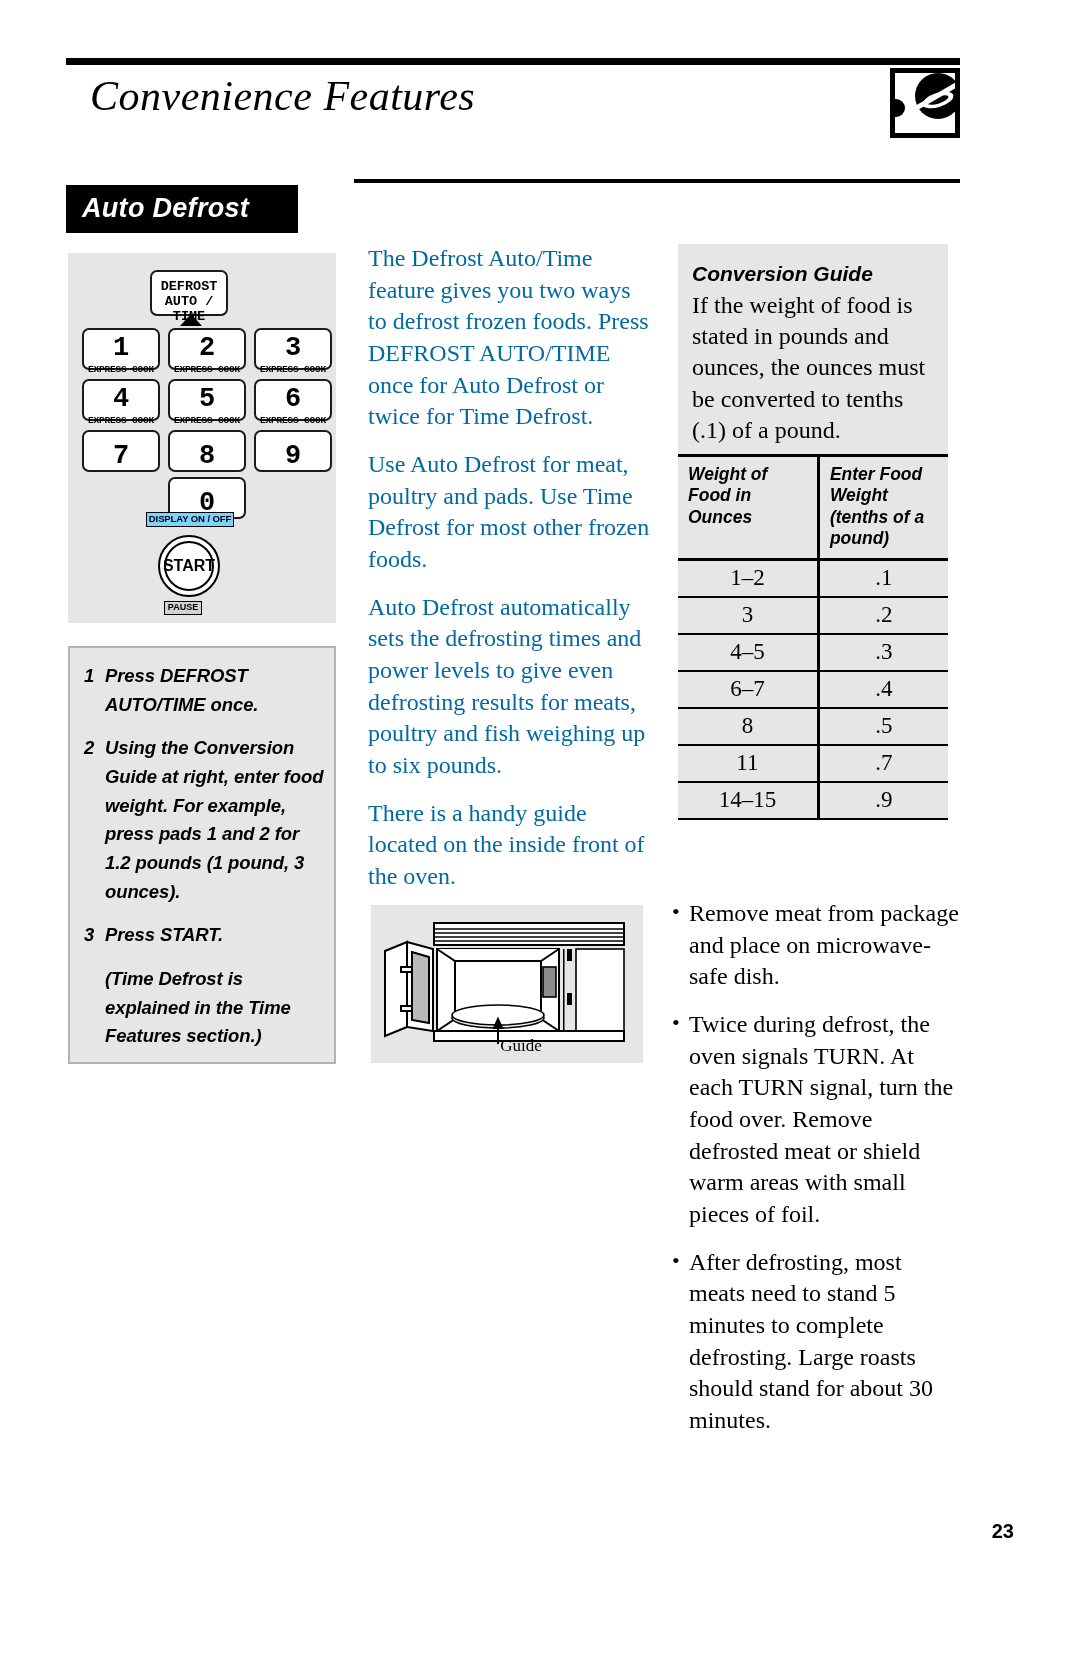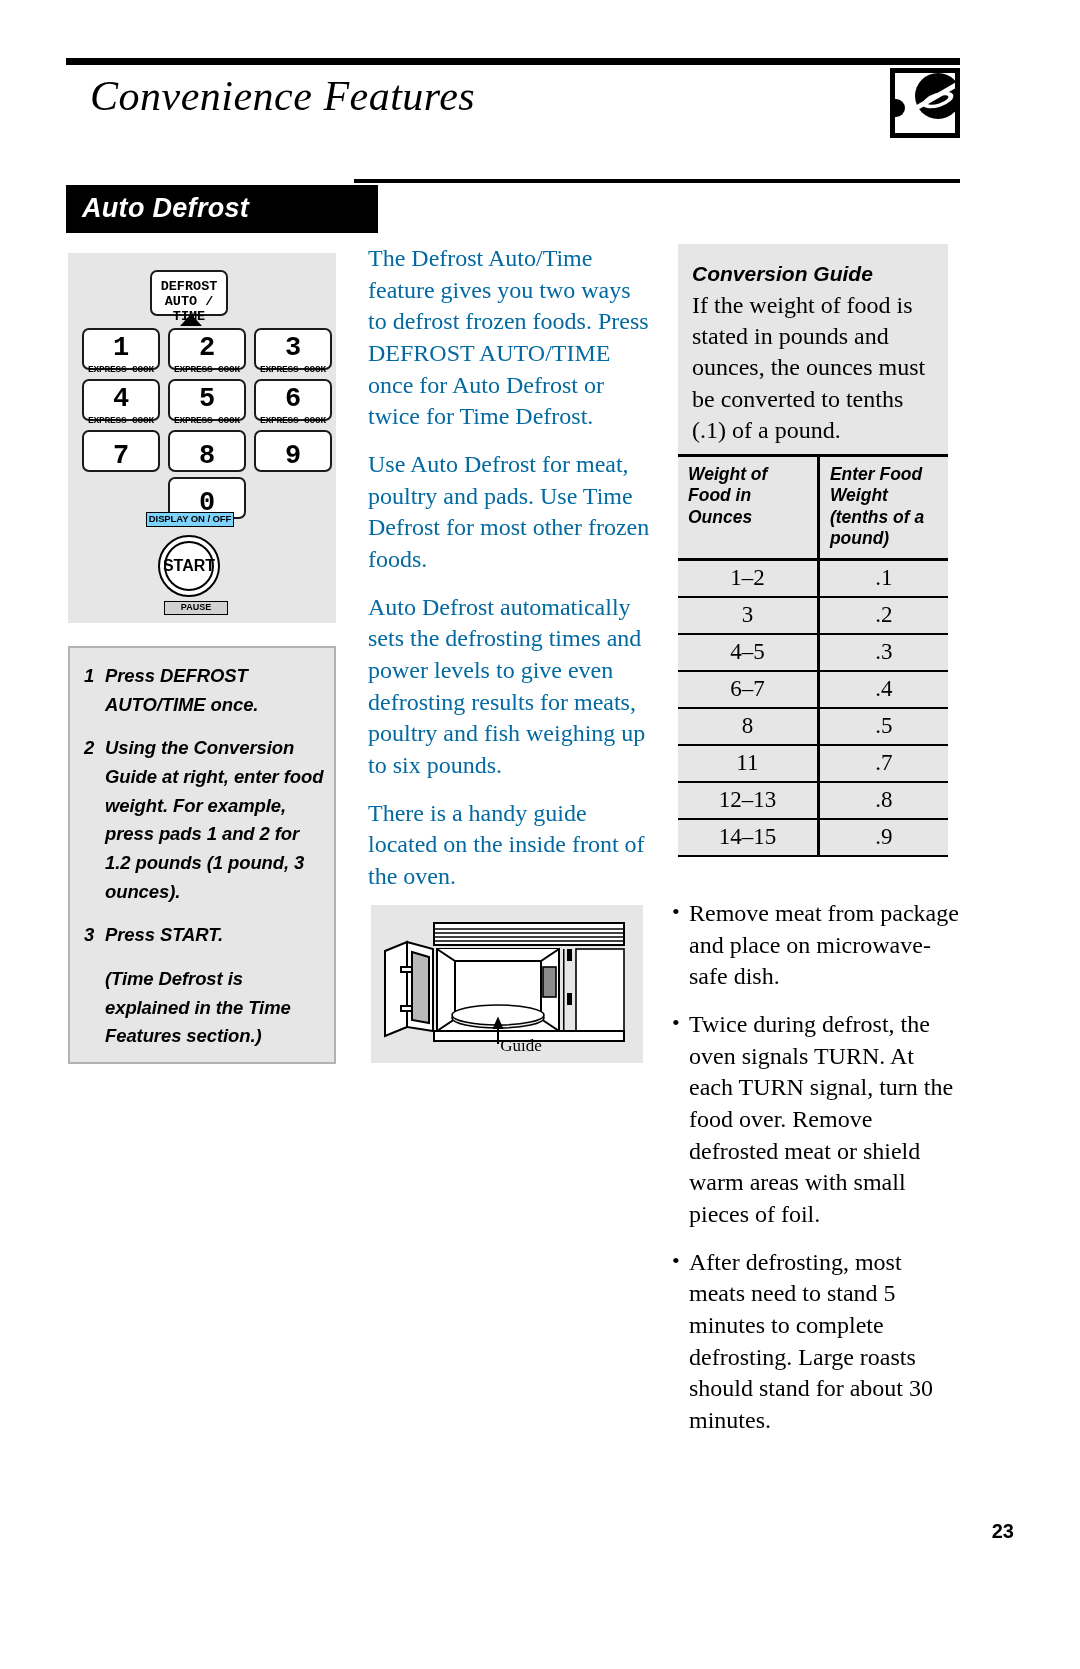--- a/index.html
+++ b/index.html
@@ -67,21 +67,21 @@
     top: -6px;
     width: 58px;
     height: 58px;
   }
 
   
   .section-bar {
     position: absolute;
     left: 66px;
     top: 185px;
-    width: 312px;
+    width: 232px;
     height: 48px;
     background: #000;
   }
   .section-bar-label {
     position: absolute;
     left: 16px;
     top: 8px;
     color: #fff;
     font-family: "Liberation Sans", sans-serif;
     font-weight: bold;
@@ -197,21 +197,21 @@
     align-items: center;
     justify-content: center;
     font-family: "Liberation Sans", sans-serif;
     font-weight: bold;
     font-size: 16px;
   }
   .pause-label {
     position: absolute;
     left: 96px;
     top: 348px;
-    width: 64px;
+    width: 38px;
     height: 14px;
     background: #d2d2d2;
     border: 1.5px solid #000;
     box-sizing: border-box;
     text-align: center;
     font-family: "Liberation Sans", sans-serif;
     font-weight: bold;
     font-size: 9px;
     line-height: 11px;
   }
@@ -548,24 +548,20 @@
         </tr>
         <tr>
           <td class="c1">8</td>
           <td>.5</td>
         </tr>
         <tr>
           <td class="c1">11</td>
           <td>.7</td>
         </tr>
         <tr>
-          <td class="c1">12–13</td>
-          <td>.8</td>
-        </tr>
-        <tr>
           <td class="c1">14–15</td>
           <td>.9</td>
         </tr>
       </tbody>
     </table>
   </div>
 
   <div class="tips">
     <div class="tip">
       <span class="b">•</span>

